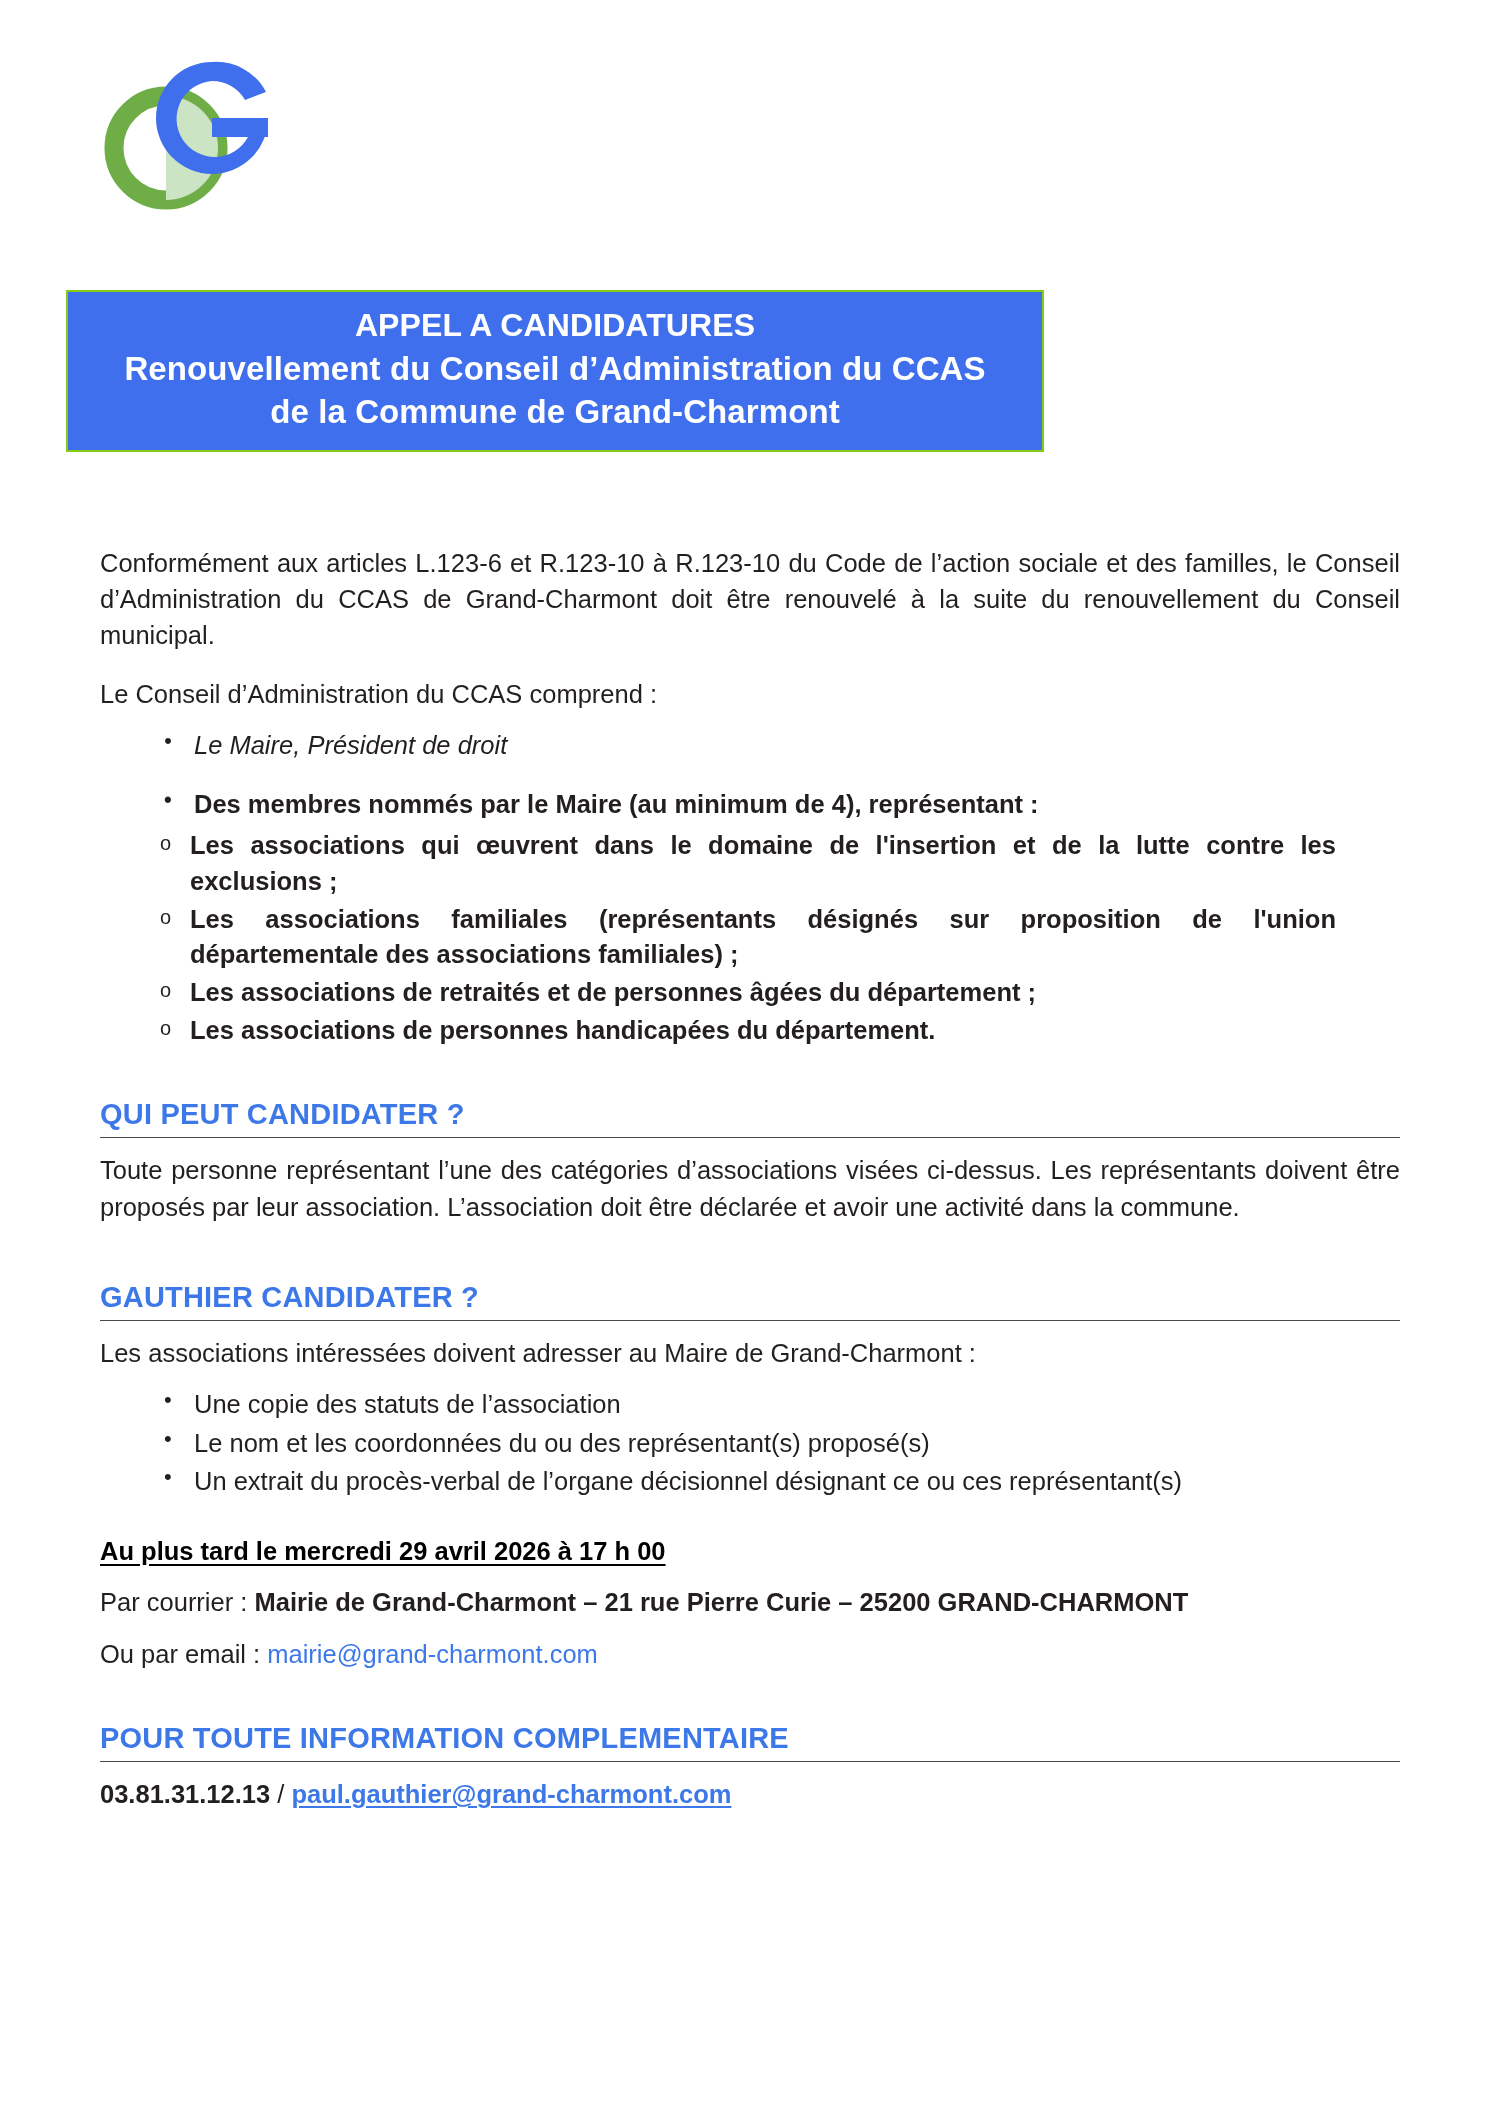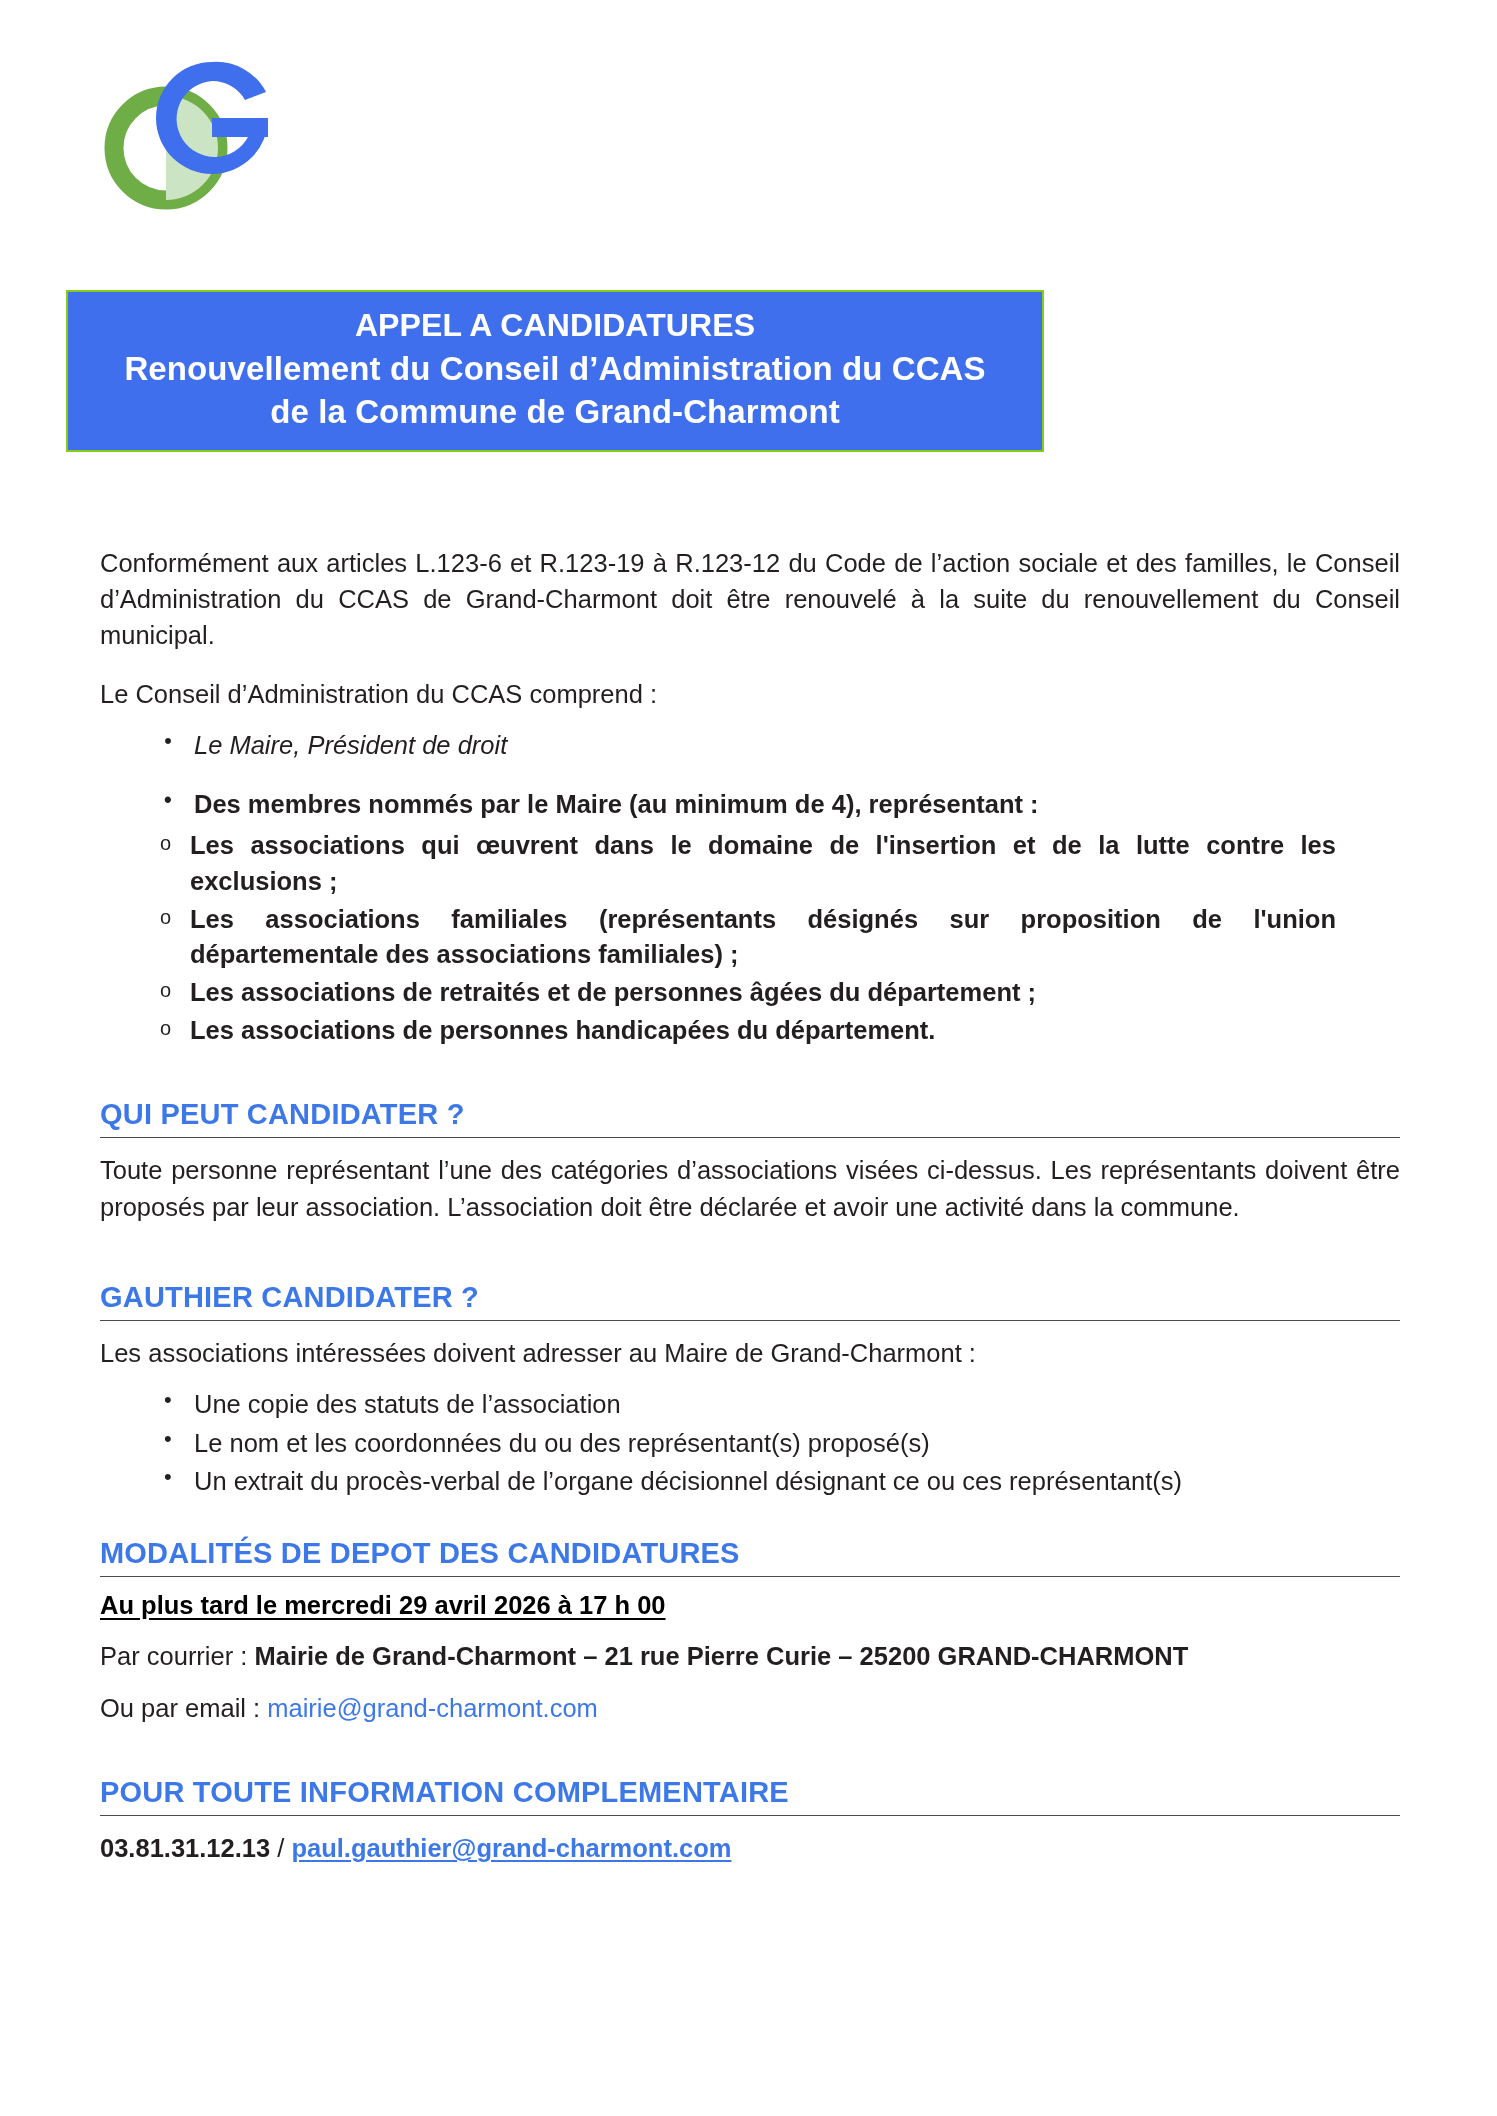--- a/index.html
+++ b/index.html
@@ -200,21 +200,21 @@
   </div>
 
   <div class="banner">
     <div class="banner-line l1">APPEL A CANDIDATURES</div>
     <div class="banner-line">Renouvellement du Conseil d’Administration du CCAS</div>
     <div class="banner-line">de la Commune de Grand-Charmont</div>
   </div>
 
   <div class="content">
 
-    <p class="para">Conformément aux articles L.123-6 et R.123-19 à R.123-12 du Code de l’action sociale et des familles, le Conseil d’Administration du CCAS de Grand-Charmont doit être renouvelé à la suite du renouvellement du Conseil municipal.</p>
+    <p class="para">Conformément aux articles L.123-6 et R.123-10 à R.123-10 du Code de l’action sociale et des familles, le Conseil d’Administration du CCAS de Grand-Charmont doit être renouvelé à la suite du renouvellement du Conseil municipal.</p>
 
     <p class="para tight">Le Conseil d’Administration du CCAS comprend :</p>
 
     <ul class="lvl1">
       <li class="ital noj">Le Maire, Président de droit</li>
     </ul>
 
     <div class="gap-sm"></div>
 
     <ul class="lvl1">
@@ -239,21 +239,20 @@
     <p class="para tight">Les associations intéressées doivent adresser au Maire de Grand-Charmont :</p>
 
     <ul class="lvl1">
       <li class="noj">Une copie des statuts de l’association</li>
       <li class="noj">Le nom et les coordonnées du ou des représentant(s) proposé(s)</li>
       <li class="noj">Un extrait du procès-verbal de l’organe décisionnel désignant ce ou ces représentant(s)</li>
     </ul>
 
     <div class="gap-md"></div>
 
-    <div class="section-head">MODALITÉS DE DEPOT DES CANDIDATURES</div>
 
     <div>
       <span class="deadline">Au plus tard le mercredi 29 avril 2026 à 17 h 00</span>
     </div>
 
     <p class="line">
       <span>Par courrier : </span><span class="b">Mairie de Grand-Charmont – 21 rue Pierre Curie – 25200 GRAND-CHARMONT</span>
     </p>
 
     <p class="line">

